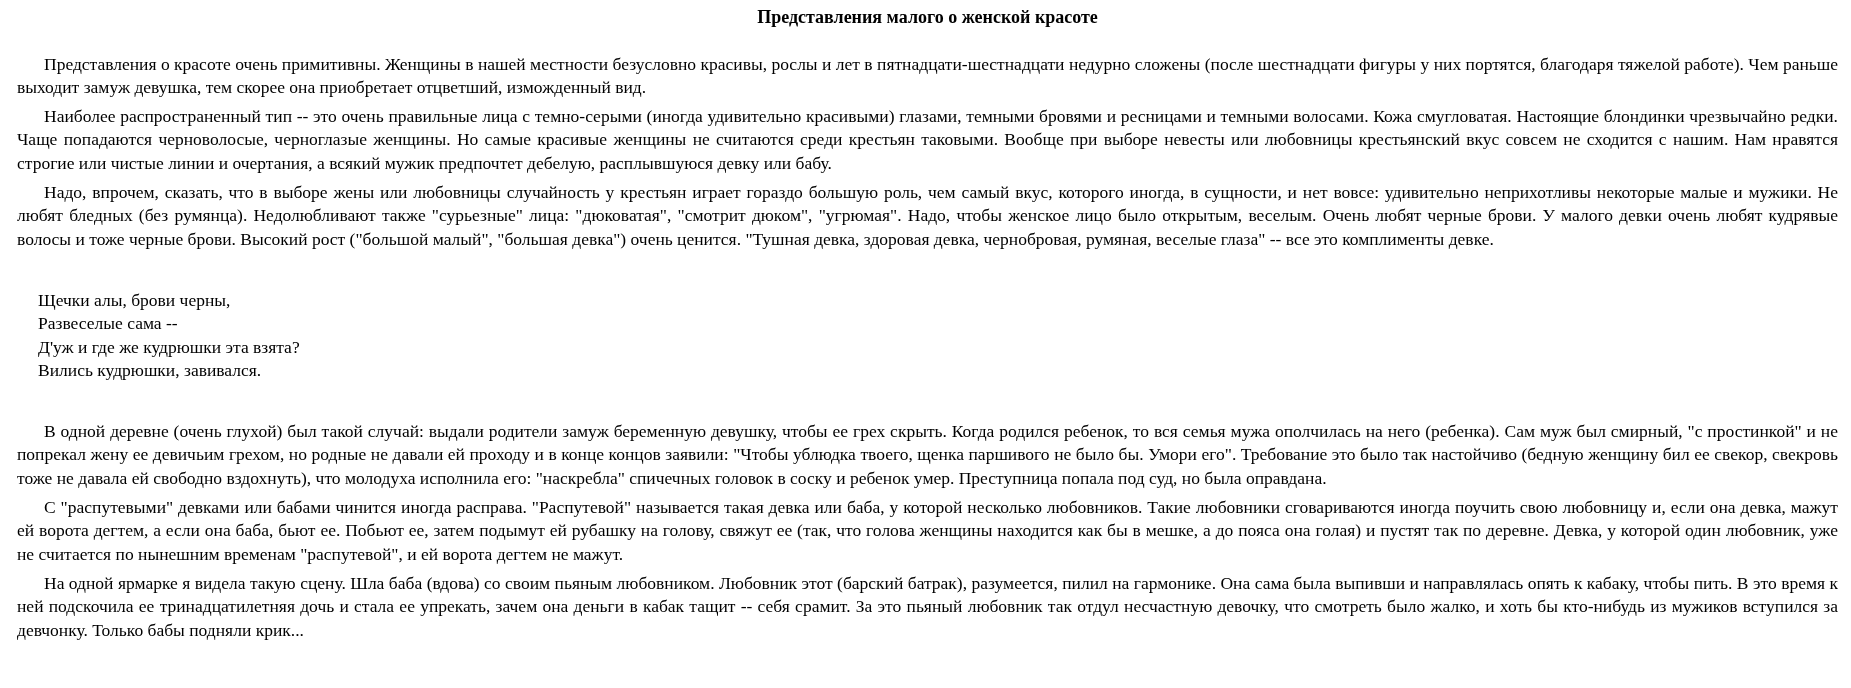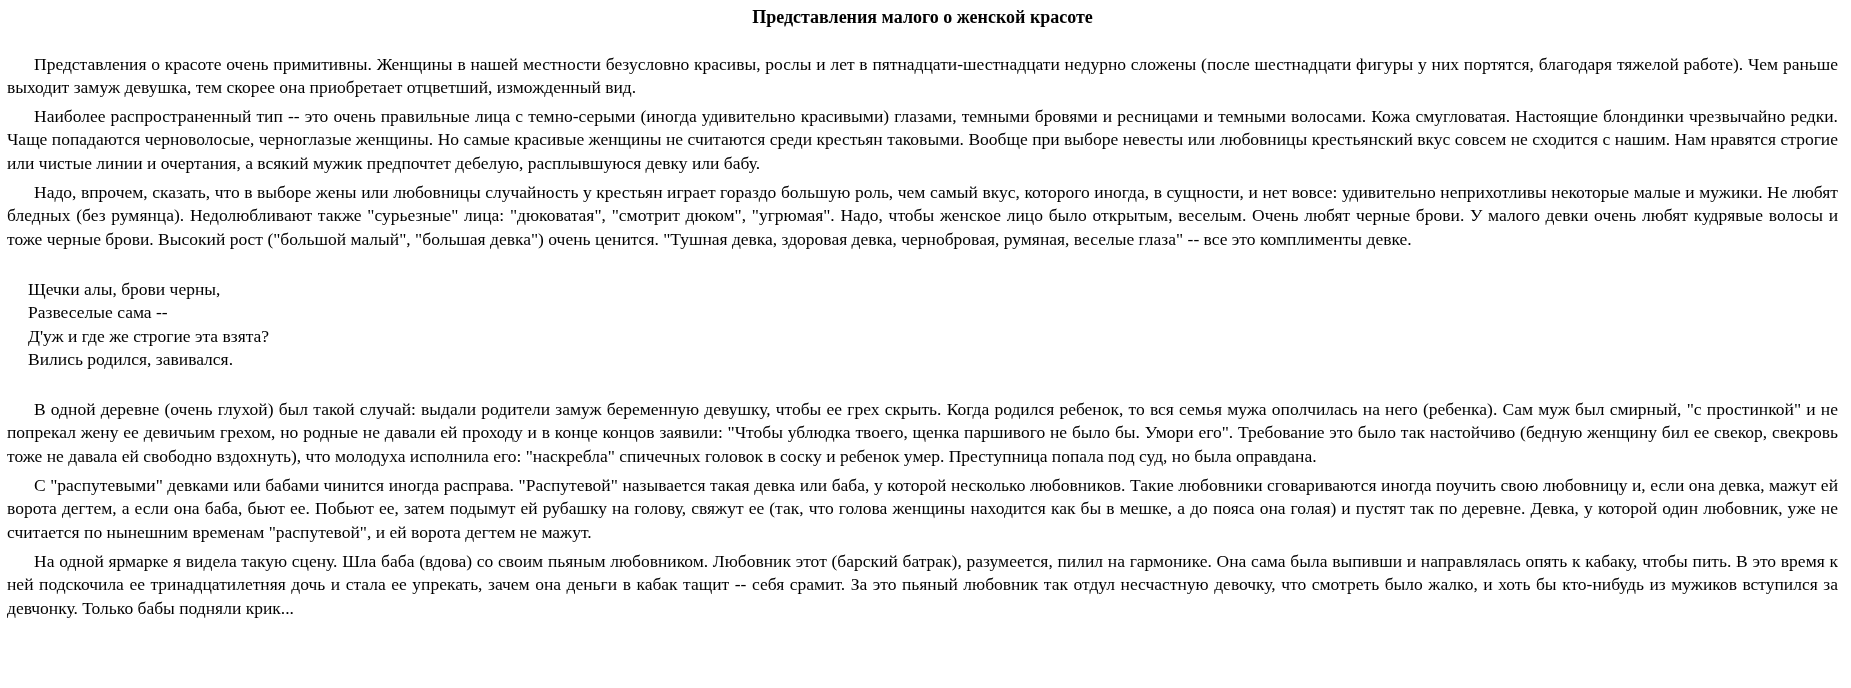--- a/index.html
+++ b/index.html
@@ -5,58 +5,58 @@
   html, body {
     margin: 0;
     padding: 0;
     background: #ffffff;
     color: #000000;
   }
   .doc {
     width: 1851px;
     min-height: 688px;
     box-sizing: border-box;
-    padding: 6px 7px 10px 1px;
+    padding: 6px 7px 10px 11px;
     font-family: "Liberation Serif", "DejaVu Serif", serif;
     font-size: 17.5px;
     line-height: 23.3px;
   }
   .page-title {
     font-size: 18px;
     font-weight: bold;
     text-align: center;
     margin: 0 0 23.3px 0;
     line-height: 23.3px;
   }
   .para {
     margin: 6px;
     text-align: justify;
     text-indent: 27px;
   }
   .verse {
-    margin: 27px 0;
+    margin: 38px 0;
   }
   .verse-line {
     text-indent: 27px;
     white-space: pre-wrap;
   }
 </style>
 </head>
 <body>
 
 <div class="doc">
   <div class="page-title">Представления малого о женской красоте</div>
 
   <p class="para">Представления о красоте очень примитивны. Женщины в нашей местности безусловно красивы, рослы и лет в пятнадцати-шестнадцати недурно сложены (после шестнадцати фигуры у них портятся, благодаря тяжелой работе). Чем раньше выходит замуж девушка, тем скорее она приобретает отцветший, изможденный вид.</p>
   <p class="para">Наиболее распространенный тип -- это очень правильные лица с темно-серыми (иногда удивительно красивыми) глазами, темными бровями и ресницами и темными волосами. Кожа смугловатая. Настоящие блондинки чрезвычайно редки. Чаще попадаются черноволосые, черноглазые женщины. Но самые красивые женщины не считаются среди крестьян таковыми. Вообще при выборе невесты или любовницы крестьянский вкус совсем не сходится с нашим. Нам нравятся строгие или чистые линии и очертания, а всякий мужик предпочтет дебелую, расплывшуюся девку или бабу.</p>
   <p class="para">Надо, впрочем, сказать, что в выборе жены или любовницы случайность у крестьян играет гораздо большую роль, чем самый вкус, которого иногда, в сущности, и нет вовсе: удивительно неприхотливы некоторые малые и мужики. Не любят бледных (без румянца). Недолюбливают также "сурьезные" лица: "дюковатая", "смотрит дюком", "угрюмая". Надо, чтобы женское лицо было открытым, веселым. Очень любят черные брови. У малого девки очень любят кудрявые волосы и тоже черные брови. Высокий рост ("большой малый", "большая девка") очень ценится. "Тушная девка, здоровая девка, чернобровая, румяная, веселые глаза" -- все это комплименты девке.</p>
 
   <div class="verse">
     <div class="verse-line">Щечки алы, брови черны,</div>
     <div class="verse-line">Развеселые сама --</div>
-    <div class="verse-line">Д'уж и где же строгие эта взята?</div>
-    <div class="verse-line">Вились родился, завивался.</div>
+    <div class="verse-line">Д'уж и где же кудрюшки эта взята?</div>
+    <div class="verse-line">Вились кудрюшки, завивался.</div>
   </div>
 
   <p class="para">В одной деревне (очень глухой) был такой случай: выдали родители замуж беременную девушку, чтобы ее грех скрыть. Когда родился ребенок, то вся семья мужа ополчилась на него (ребенка). Сам муж был смирный, "с простинкой" и не попрекал жену ее девичьим грехом, но родные не давали ей проходу и в конце концов заявили: "Чтобы ублюдка твоего, щенка паршивого не было бы. Умори его". Требование это было так настойчиво (бедную женщину бил ее свекор, свекровь тоже не давала ей свободно вздохнуть), что молодуха исполнила его: "наскребла" спичечных головок в соску и ребенок умер. Преступница попала под суд, но была оправдана.</p>
   <p class="para">С "распутевыми" девками или бабами чинится иногда расправа. "Распутевой" называется такая девка или баба, у которой несколько любовников. Такие любовники сговариваются иногда поучить свою любовницу и, если она девка, мажут ей ворота дегтем, а если она баба, бьют ее. Побьют ее, затем подымут ей рубашку на голову, свяжут ее (так, что голова женщины находится как бы в мешке, а до пояса она голая) и пустят так по деревне. Девка, у которой один любовник, уже не считается по нынешним временам "распутевой", и ей ворота дегтем не мажут.</p>
   <p class="para">На одной ярмарке я видела такую сцену. Шла баба (вдова) со своим пьяным любовником. Любовник этот (барский батрак), разумеется, пилил на гармонике. Она сама была выпивши и направлялась опять к кабаку, чтобы пить. В это время к ней подскочила ее тринадцатилетняя дочь и стала ее упрекать, зачем она деньги в кабак тащит -- себя срамит. За это пьяный любовник так отдул несчастную девочку, что смотреть было жалко, и хоть бы кто-нибудь из мужиков вступился за девчонку. Только бабы подняли крик...</p>
 </div>
 
 </body></html>

